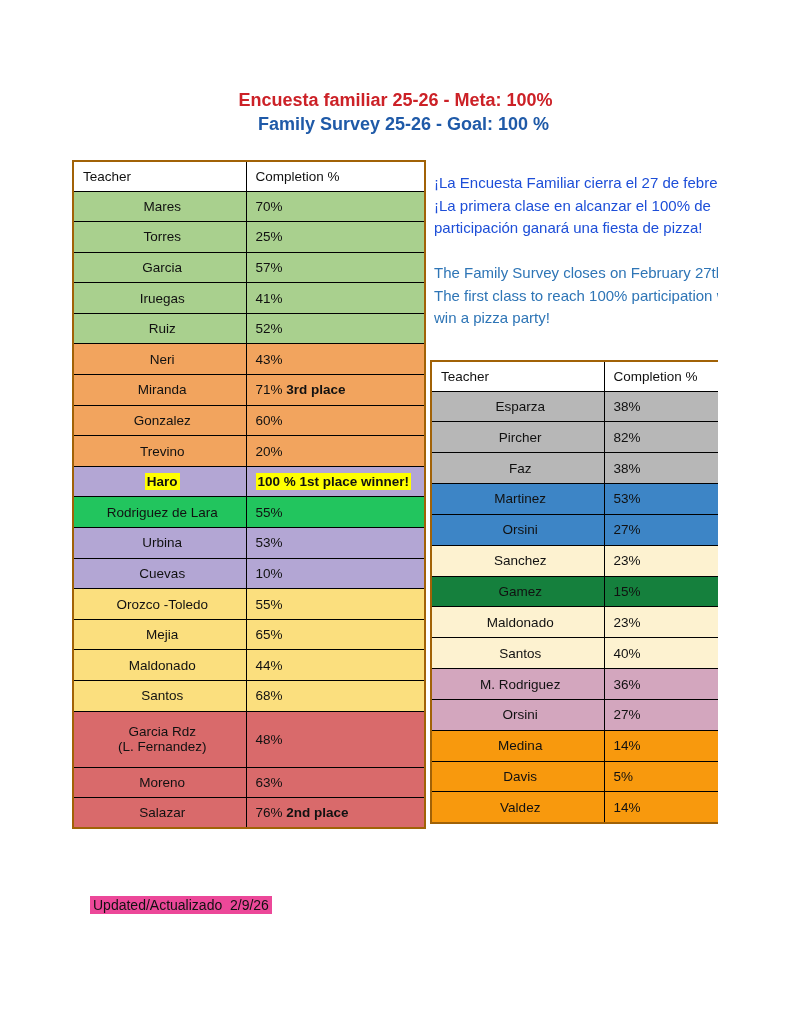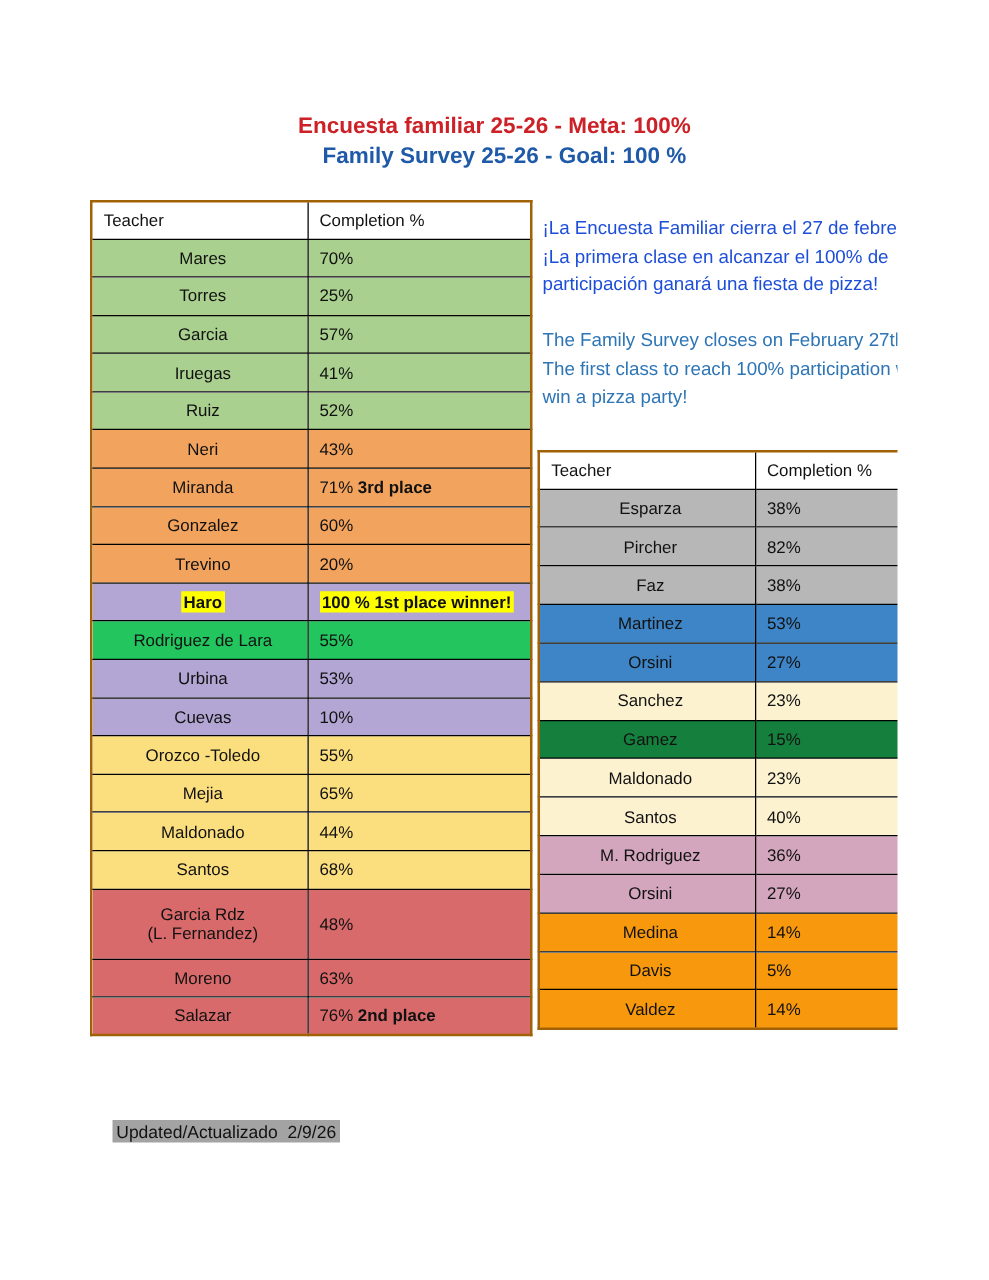--- a/index.html
+++ b/index.html
@@ -242,15 +242,15 @@
           <td class="name">Davis</td>
           <td>5%</td>
         </tr>
         <tr style="background: rgb(248, 153, 13); padding-left: 16px;">
           <td class="name">Valdez</td>
           <td>14%</td>
         </tr>
       </tbody>
   </table>
 
-  <div class="footer" style="background: #a3a3a3; text-align: right;">Updated/Actualizado  2/9/26</div>
+  <div class="footer" style="background: #ec4899; text-align: right;">Updated/Actualizado  2/9/26</div>
 
 </div>
 
 </body></html>

